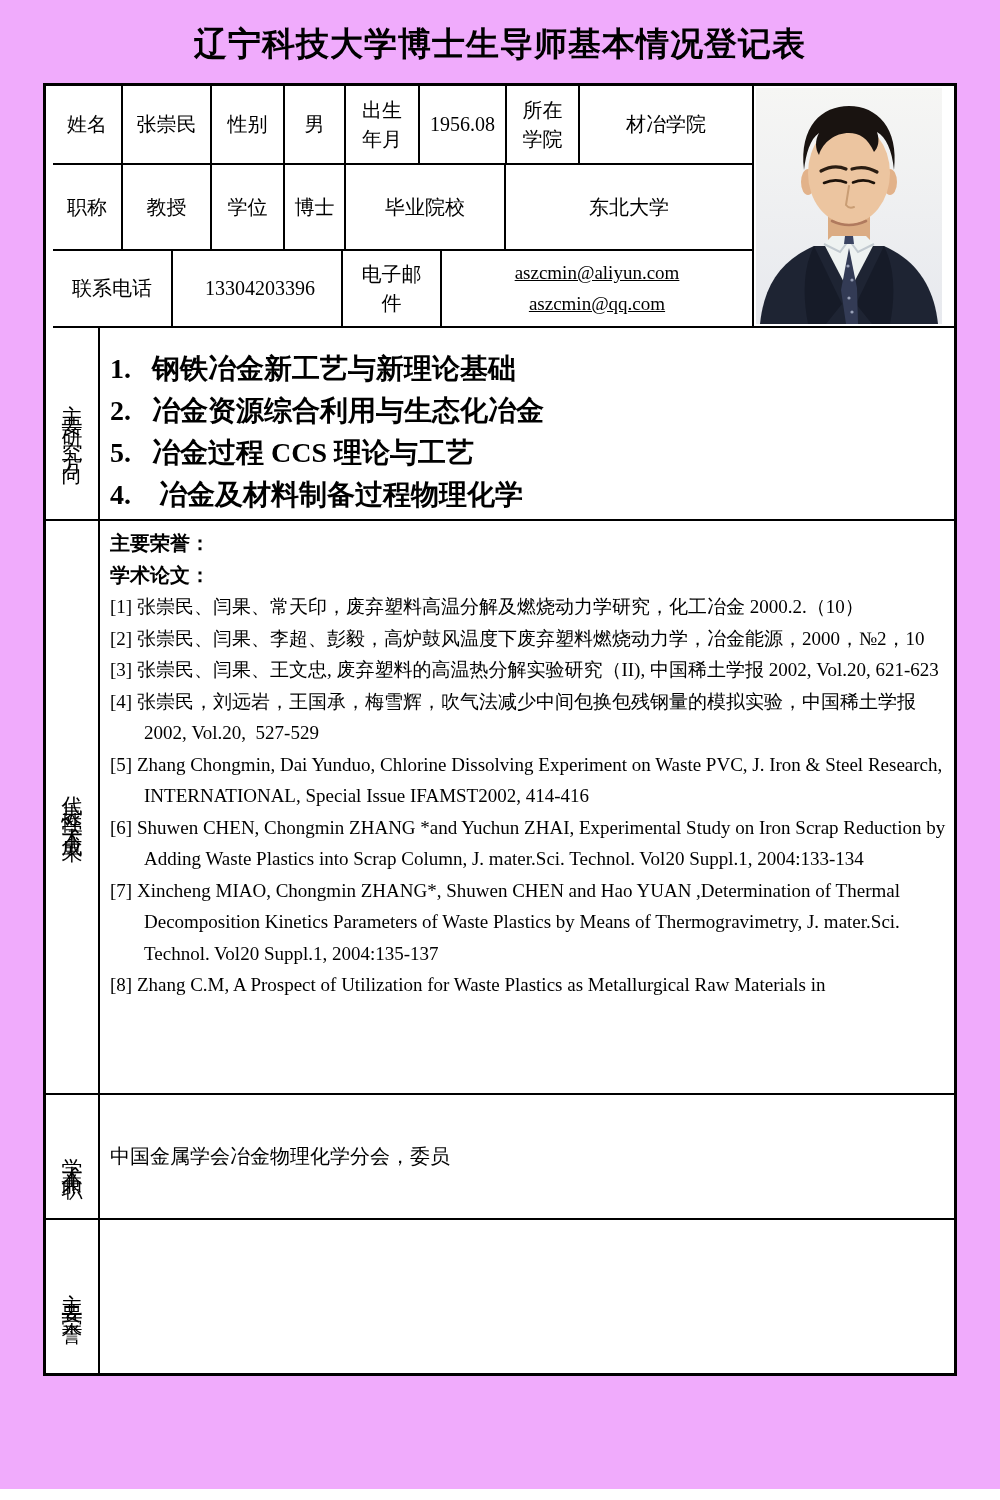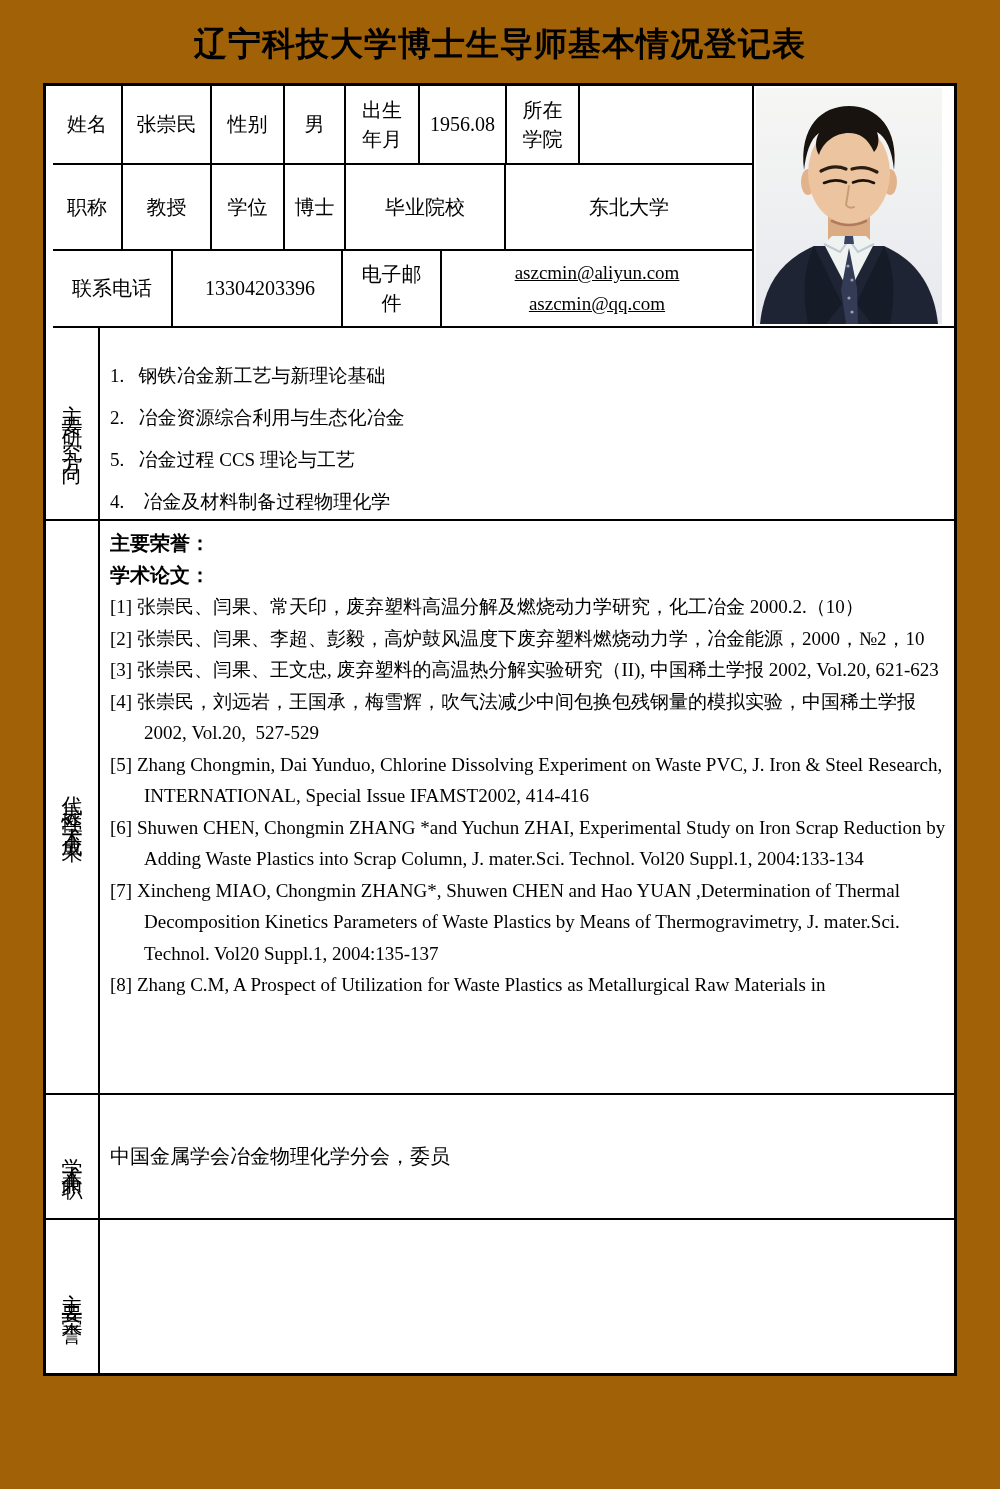--- a/index.html
+++ b/index.html
@@ -2,21 +2,21 @@
 <html><head>
 <meta charset="utf-8">
 <style>
   * { box-sizing: border-box; margin: 0; padding: 0; }
   html, body { background: #ffffff; }
   body {
     width: 1000px; height: 1500px;
     font-family: "Liberation Serif", "DejaVu Serif", serif;
     color: #000;
   }
-  .page { position: relative; width: 1000px; height: 1489px; background: #a16207; overflow: hidden; }
+  .page { position: relative; width: 1000px; height: 1489px; background: #f0abfc; overflow: hidden; }
 
   .doc-title {
     position: absolute; top: 22px; left: 0; width: 100%;
     text-align: center; font-size: 33px; font-weight: 700; letter-spacing: 1px;
   }
 
   .form-table {
     position: absolute; left: 43px; top: 83px;
     width: 914px; height: 1293px;
     border: 3px solid #000; background: #fff;
@@ -54,21 +54,21 @@
   .vtext { writing-mode: vertical-rl; text-orientation: upright; font-size: 21px; }
   .ls12 { letter-spacing: 12px; }
   .ls8  { letter-spacing: 8px; }
   .ls10 { letter-spacing: 10px; }
 
   .sec-research  { height: 193px; }
   .sec-achieve   { height: 574px; }
   .sec-positions { height: 125px; }
   .sec-honors    { flex: 1; border-bottom: none; }
 
-  .research-content { flex: 1; padding: 27px 12px 0 10px; font-size: 19px; overflow: hidden; }
+  .research-content { flex: 1; padding: 20px 12px 0 10px; font-size: 28px; overflow: hidden; font-weight: bold; }
   .research-item { line-height: 42px; white-space: pre-wrap; }
 
   .achieve-content { flex: 1; padding: 7px 8px 0 10px; font-size: 19px; overflow: hidden; }
   .ach-line { line-height: 31.5px; white-space: pre-wrap; }
   .ach-heading { font-weight: 700; font-size: 20px; }
   .paper { padding-left: 34px; text-indent: -34px; }
 
   .positions-content { flex: 1; display: flex; align-items: center; padding: 0 10px; font-size: 20px; }
   .honors-content { flex: 1; }
 </style>
@@ -85,20 +85,21 @@
       <div class="top-left">
 
         <div class="info-row r1">
           <div class="cell w70">姓名</div>
           <div class="cell w89">张崇民</div>
           <div class="cell w73">性别</div>
           <div class="cell w61">男</div>
           <div class="cell w74">出生年月</div>
           <div class="cell w87">1956.08</div>
           <div class="cell w73b">所在学院</div>
+          <div class="cell grow">材冶学院</div>
         </div>
 
         <div class="info-row r2">
           <div class="cell w70">职称</div>
           <div class="cell w89">教授</div>
           <div class="cell w73">学位</div>
           <div class="cell w61">博士</div>
           <div class="cell w160">毕业院校</div>
           <div class="cell grow">东北大学</div>
         </div>

